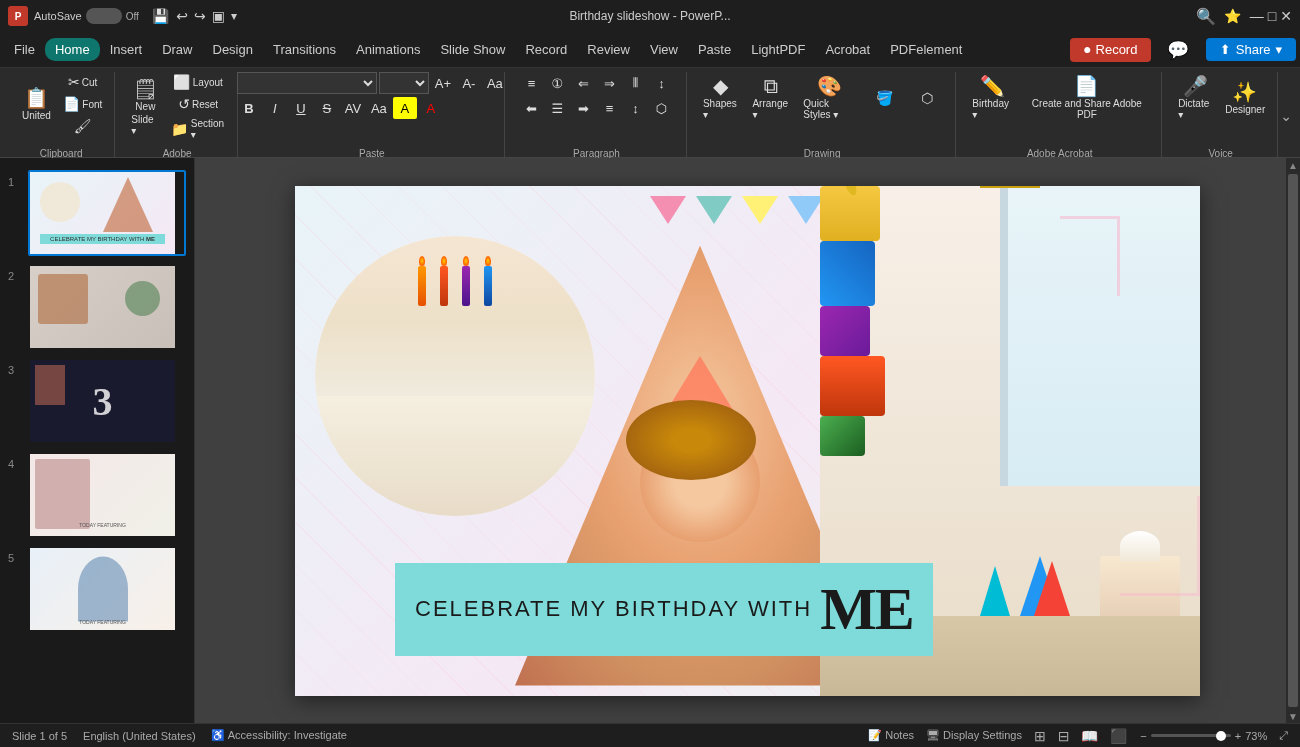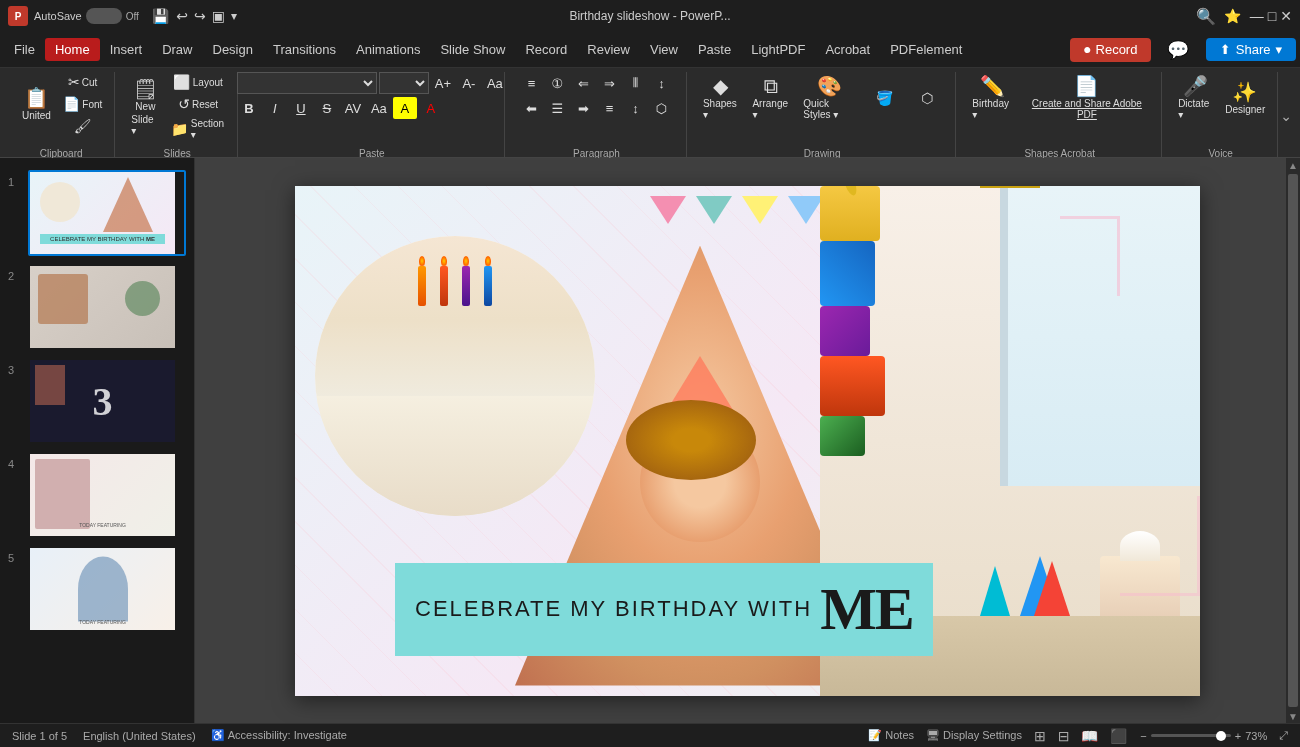--- a/index.html
+++ b/index.html
@@ -21,21 +21,21 @@
     .win-max { background: transparent; color: #ccc; font-size: 14px; }
     .win-close { background: transparent; color: #ccc; font-size: 14px; }
     .title-controls { display: flex; gap: 4px; }
 
     
     #menu-bar {
       height: 36px; background: #1e1e1e; display: flex; align-items: center; padding: 0 4px;
       border-bottom: 1px solid #333;
     }
     .menu-item { padding: 4px 10px; font-size: 13px; color: #ccc; cursor: pointer; border-radius: 3px; }
-    .menu-item.active { background: #b91c1c; color: #fff; }
+    .menu-item.active { background: #0f766e; color: #fff; border-radius: 10px; }
     .menu-right { margin-left: auto; display: flex; align-items: center; gap: 8px; }
     .record-btn { background: #c0392b; color: white; border: none; padding: 4px 14px; border-radius: 4px; font-size: 13px; cursor: pointer; display: flex; align-items: center; gap: 5px; }
     .share-btn { background: #0078d4; color: white; border: none; padding: 4px 14px; border-radius: 4px; font-size: 13px; cursor: pointer; display: flex; align-items: center; gap: 5px; }
     .chat-btn { background: transparent; color: #ccc; border: none; padding: 4px 8px; font-size: 18px; cursor: pointer; }
 
     
     #ribbon {
       height: 90px; background: #2b2b2b; border-bottom: 1px solid #444; display: flex; flex-direction: column;
     }
     .ribbon-content { display: flex; align-items: stretch; padding: 4px 8px; flex: 1; gap: 2px; }
@@ -304,21 +304,21 @@
           <div class="rb-btn" style="flex-direction:row;min-width:auto;padding:2px 4px;">
             <span class="rb-icon-sm">↺</span>
             <span style="font-size:10px;">Reset</span>
           </div>
           <div class="rb-btn" style="flex-direction:row;min-width:auto;padding:2px 4px;">
             <span class="rb-icon-sm">📁</span>
             <span style="font-size:10px;">Section ▾</span>
           </div>
         </div>
       </div>
-      <span class="ribbon-group-label">Slides</span>
+      <span class="ribbon-group-label">Adobe</span>
     </div>
 
     <div class="ribbon-group" style="min-width:200px;">
       <div style="display:flex;flex-direction:column;gap:3px;">
         <div class="ribbon-row">
           <select class="font-select"><option></option></select>
           <select class="font-size-select"><option></option></select>
           <button class="format-btn">A+</button>
           <button class="format-btn">A-</button>
           <button class="format-btn">Aa</button>
@@ -384,24 +384,24 @@
     </div>
 
     <div class="ribbon-group">
       <div class="ribbon-row">
         <div class="rb-btn">
           <span class="rb-icon">✏️</span>
           <span class="rb-text">Birthday ▾</span>
         </div>
         <div class="rb-btn">
           <span class="rb-icon">📄</span>
-          <span class="rb-text" style="text-align:center;text-decoration:underline;">Create and Share Adobe PDF</span>
-        </div>
-      </div>
-      <span class="ribbon-group-label">Shapes Acrobat</span>
+          <span class="rb-text" style="text-align:center;">Create and Share Adobe PDF</span>
+        </div>
+      </div>
+      <span class="ribbon-group-label">Adobe Acrobat</span>
     </div>
 
     <div class="ribbon-group">
       <div class="ribbon-row">
         <div class="rb-btn">
           <span class="rb-icon">🎤</span>
           <span class="rb-text">Dictate ▾</span>
         </div>
         <div class="rb-btn">
           <span class="rb-icon">✨</span>

